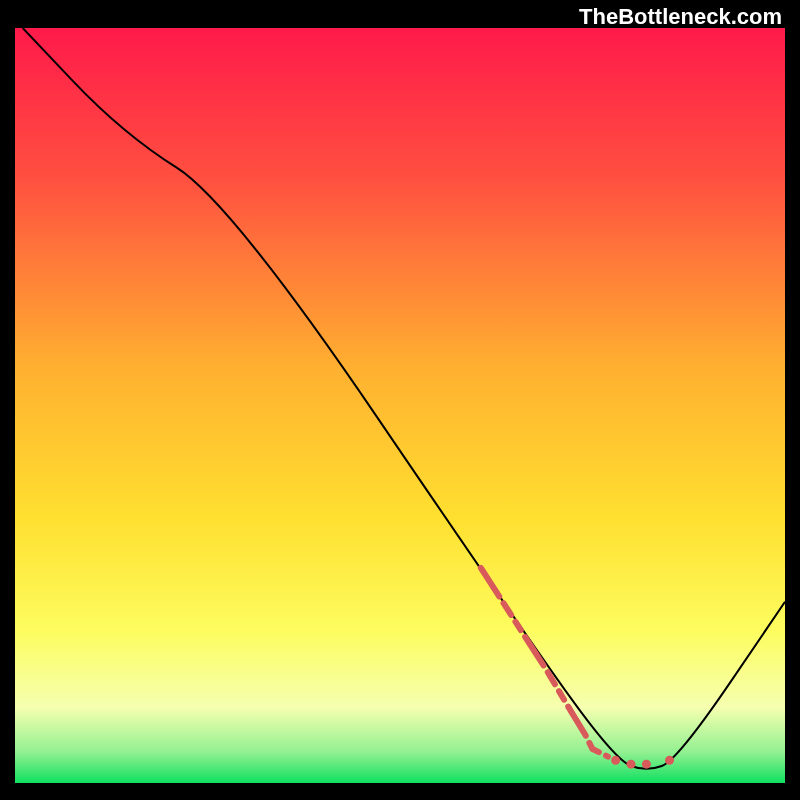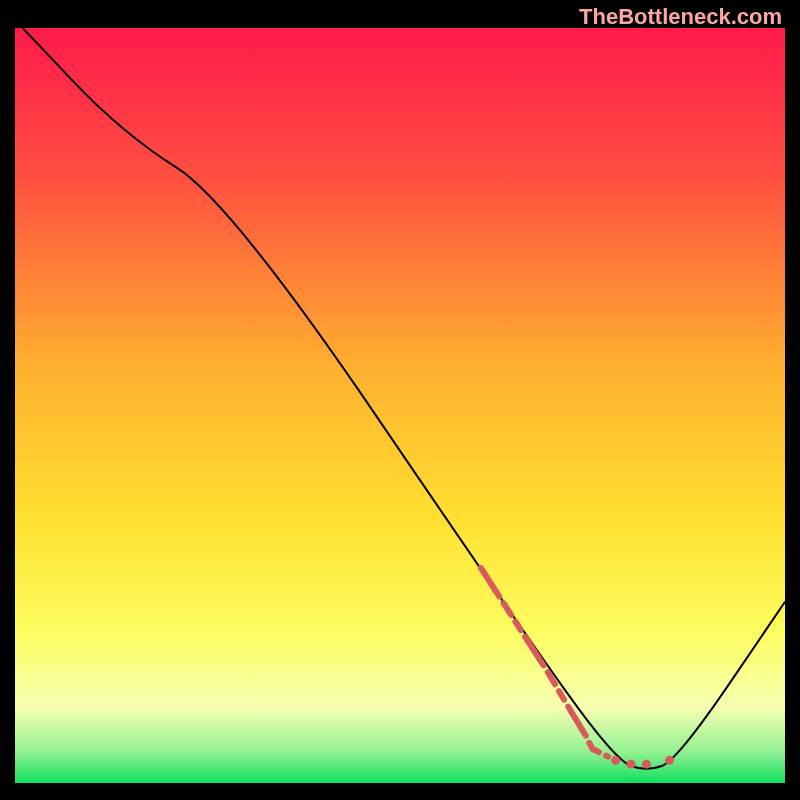--- a/index.html
+++ b/index.html
@@ -8,21 +8,21 @@
     background: #000;
     width: 800px;
     height: 800px;
     position: relative;
     font-family: Arial, sans-serif;
   }
   .watermark {
     position: absolute;
     top: 4px;
     right: 18px;
-    color: #fca5a5;
+    color: #ffffff;
     font-size: 22px;
     font-weight: bold;
     z-index: 10;
   }
   .plot-outer {
     position: absolute;
     left: 15px;
     top: 28px;
     width: 770px;
     height: 755px;

